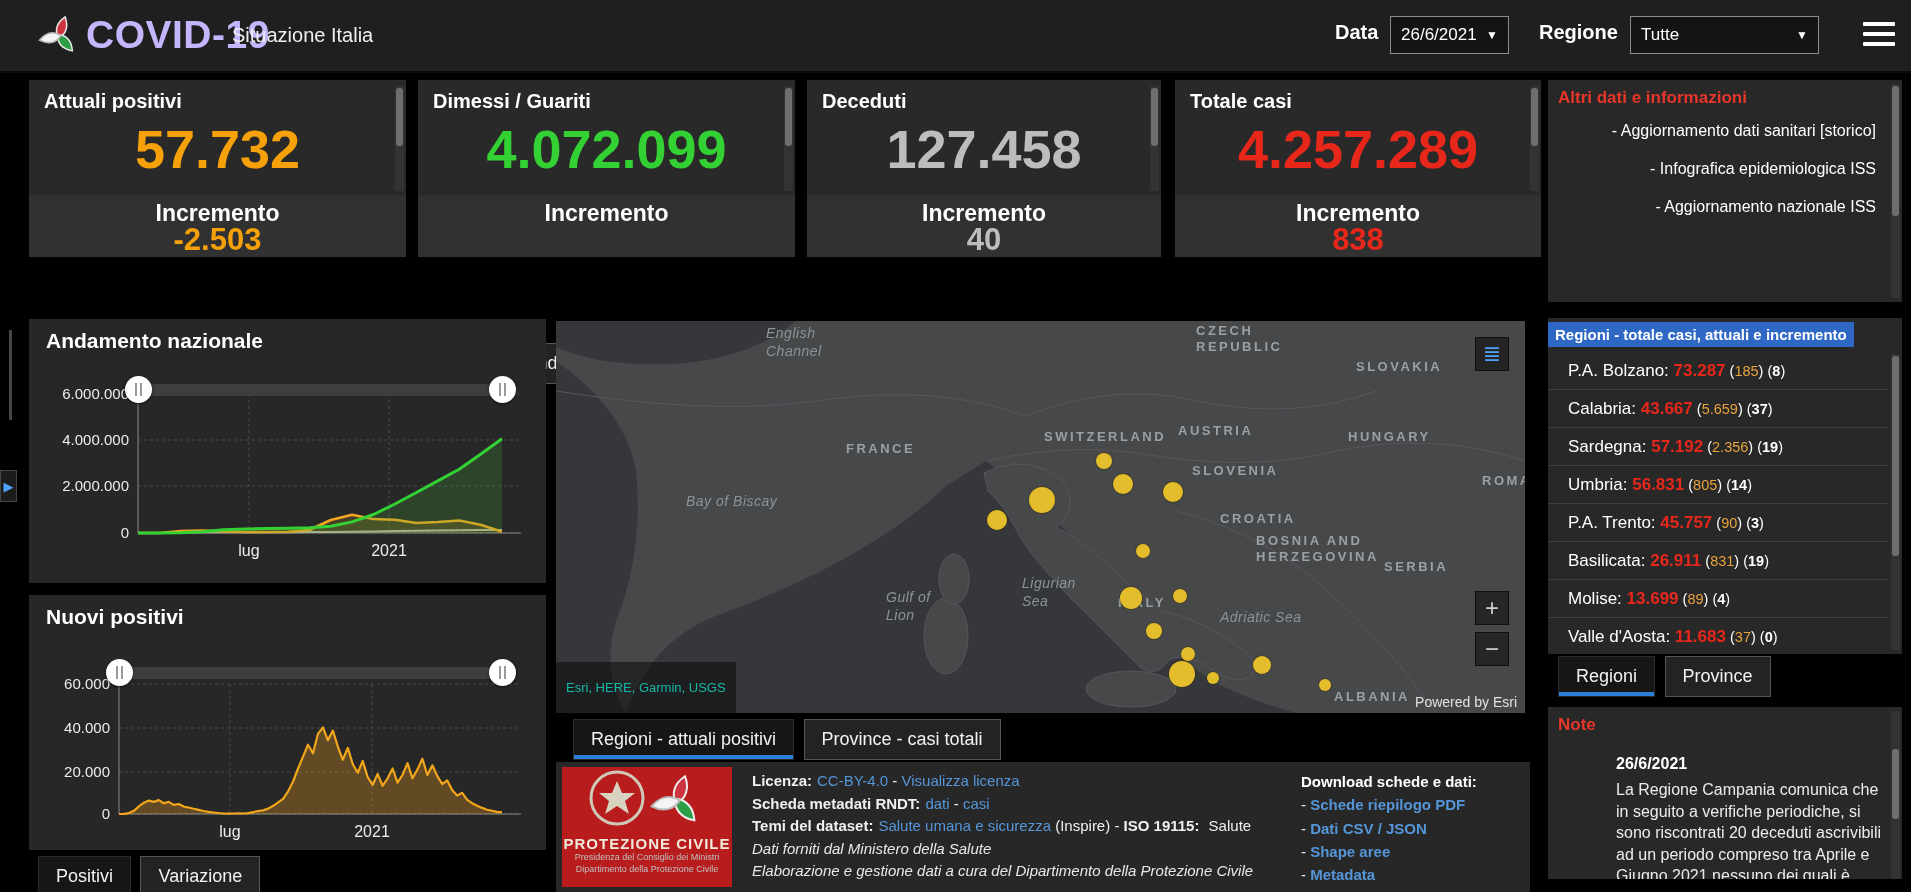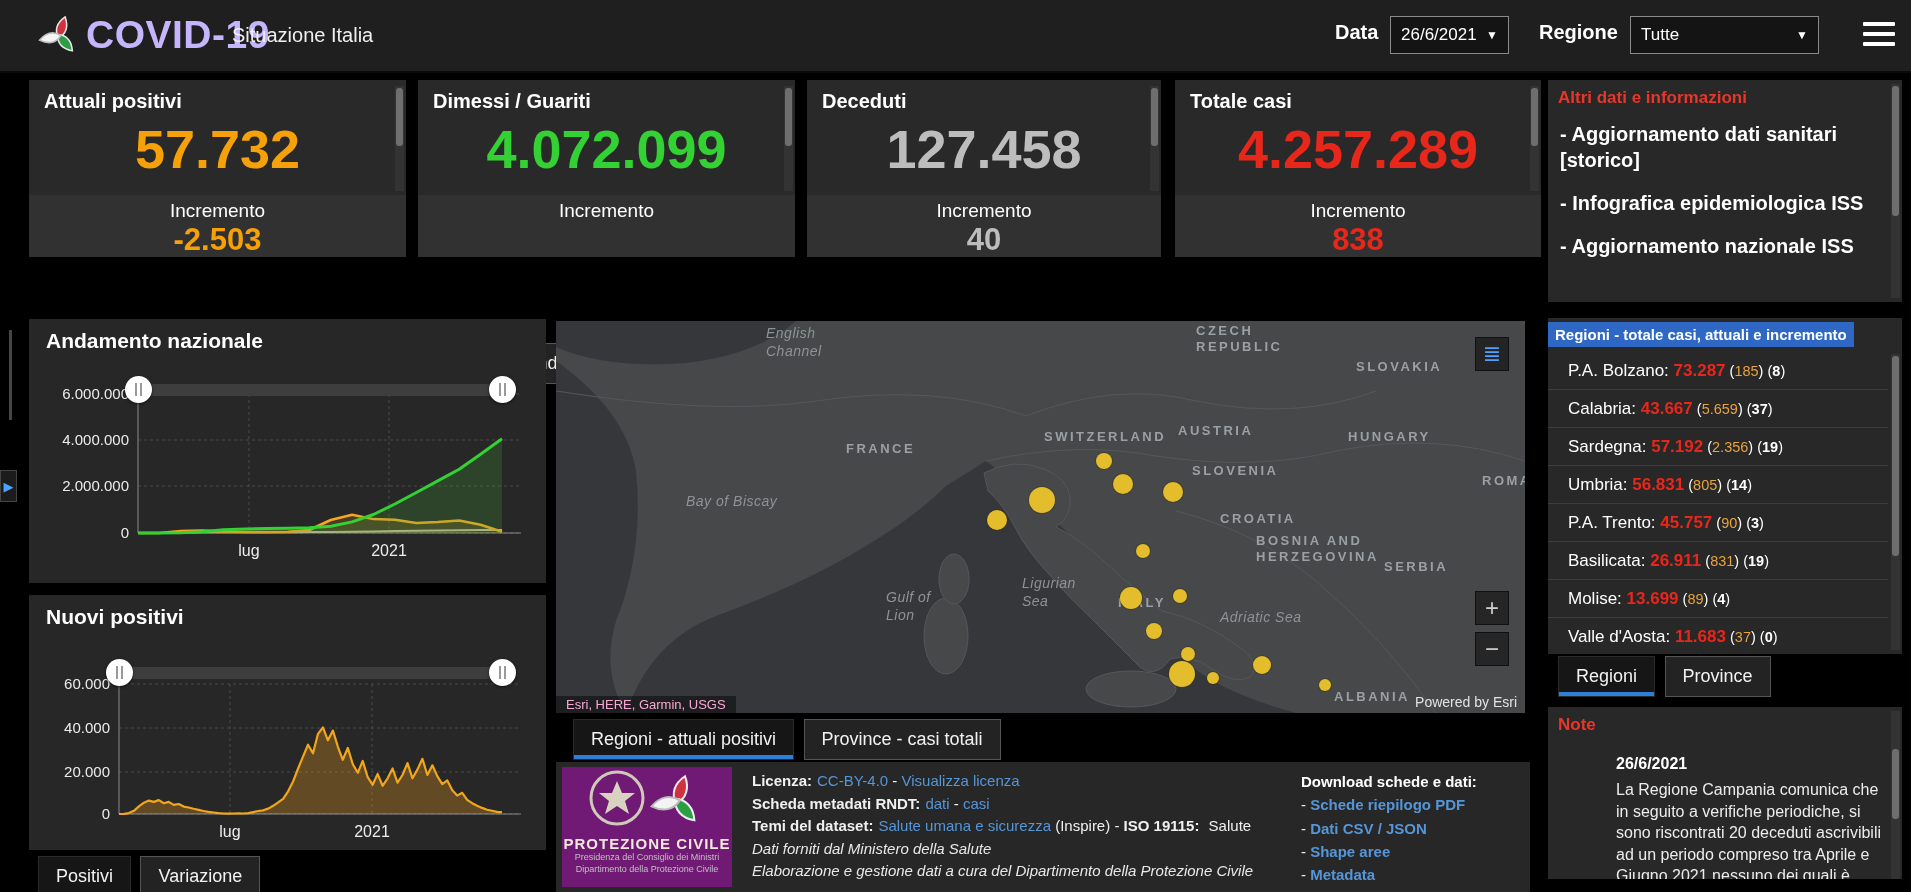--- a/index.html
+++ b/index.html
@@ -16,21 +16,21 @@
               padding:0 10px;box-sizing:border-box;cursor:pointer;}
   .caret{font-size:12px;color:#fff;margin-left:8px;}
   .burger{position:absolute;left:1863px;top:22px;width:32px;height:26px;cursor:pointer;}
   .burger div{height:4px;background:#fff;margin-bottom:6px;border-radius:1px;}
   
   .cardwrap{position:absolute;top:80px;}
   .card{position:relative;height:177px;background:#292929;overflow:hidden;}
   .card-title{position:absolute;left:15px;top:10px;font-size:20px;font-weight:bold;color:#fff;}
   .card-value{position:absolute;left:0;top:38px;width:100%;text-align:center;font-size:54px;font-weight:bold;}
   .card-sub{position:absolute;left:0;top:115px;width:100%;height:62px;background:#313131;}
-  .card-inc-label{position:absolute;left:0;top:5px;width:100%;text-align:center;font-size:19px;color:#fff;}
+  .card-inc-label{position:absolute;left:0;top:5px;width:100%;text-align:center;font-size:23px;color:#fff;font-weight:bold;}
   .card-inc{position:absolute;left:0;top:27px;width:100%;text-align:center;font-size:31px;font-weight:bold;}
   .vscroll{position:absolute;background:#333;}
   .vthumb{position:absolute;left:1px;width:7px;background:#6e6e6e;border-radius:3px;}
   .tabrow{position:absolute;top:263px;left:12px;white-space:nowrap;}
   .tab{display:inline-block;padding:9px 17px 9px 17px;font-size:18px;color:#f2f2f2;background:#232323;
        border:1px solid #555;margin-right:5px;cursor:pointer;vertical-align:bottom;}
   .tab.active{background:#161616;border-color:#2a2a2a;box-shadow:inset 0 -4px 0 #2d7fd9;}
   
   .panel{position:absolute;background:#272727;}
   .panel-title{position:absolute;left:17px;top:10px;font-size:21px;font-weight:bold;color:#fff;}
@@ -39,45 +39,45 @@
                  box-shadow:0 1px 3px rgba(0,0,0,.6);cursor:ew-resize;}
   .slider-handle::after{content:"";position:absolute;left:10px;top:7px;width:2px;height:13px;
                  border-left:2px solid #9a9a9a;border-right:2px solid #9a9a9a;padding-left:1px;}
   .chart-svg{position:absolute;left:0;top:0;}
   
   .map{position:absolute;left:556px;top:321px;width:969px;height:392px;background:#35373a;overflow:hidden;cursor:grab;}
   .map-label{position:absolute;white-space:nowrap;line-height:1.25;}
   .map-label.country{color:#9aa0a4;font-size:13px;font-weight:bold;letter-spacing:2.5px;}
   .map-label.water{color:#8d9396;font-size:14px;font-style:italic;letter-spacing:.5px;}
   .map-dot{position:absolute;border-radius:50%;background:#e4bd2d;box-shadow:0 0 0 1px rgba(60,50,0,.35);}
-  .map-attrib{position:absolute;left:0;bottom:0;background:rgba(0,0,0,.45);color:#f9a8d4;
-              font-size:13px;padding:1px 10px;}
+  .map-attrib{position:absolute;left:0;bottom:0;background:rgba(0,0,0,.45);color:#14b8a6;
+              font-size:13px;padding:18px 10px;}
   .map-powered{position:absolute;right:8px;bottom:3px;color:#e2e2e2;font-size:14px;}
   .map-btn{position:absolute;width:34px;height:34px;background:#262626;color:#cfcfcf;font-size:24px;
            display:flex;align-items:center;justify-content:center;cursor:pointer;border:1px solid #111;box-sizing:border-box;}
   .legend-btn{position:absolute;width:34px;height:34px;background:#242424;border:1px solid #111;box-sizing:border-box;
            display:flex;align-items:center;justify-content:center;cursor:pointer;}
   .legend-glyph{color:#4da3ff;font-size:22px;line-height:1;}
   .maptabs{position:absolute;left:573px;top:719px;white-space:nowrap;}
   
   .footer{position:absolute;left:556px;top:762px;width:974px;height:130px;background:#272727;}
-  .flogo{position:absolute;left:6px;top:5px;width:170px;height:120px;background:#701a75;text-align:center;}
+  .flogo{position:absolute;left:6px;top:5px;width:170px;height:120px;background:#b91c1c;text-align:center;}
   .flogo-name{font-size:15px;font-weight:bold;color:#efe9da;letter-spacing:1px;margin-top:2px;}
   .flogo-line{font-size:9px;color:#c0c0c0;line-height:1.3;}
   .finfo{position:absolute;left:196px;top:8px;width:560px;font-size:15px;line-height:1.5;color:#f0f0f0;}
   .fb{font-weight:bold;margin-right:5px;}
   .flink{color:#5596d8;cursor:pointer;}
   .fitalic{font-style:italic;color:#e8e8e8;}
   .fdl{position:absolute;left:745px;top:8px;width:225px;font-size:15px;line-height:1.55;}
   .dl-title{font-weight:bold;color:#fff;}
   .dl-link{color:#5596d8;font-weight:bold;cursor:pointer;}
   
   .spanel{position:absolute;left:1548px;width:354px;background:#282828;overflow:hidden;}
   .sp-title{position:absolute;left:10px;top:8px;font-size:17px;font-weight:bold;color:#e8362a;}
-  .info-link{margin:0 26px 0 12px;padding-top:17px;font-size:20px;font-weight:bold;color:#fff;cursor:pointer;line-height:1.3;}
+  .info-link{margin:0 26px 0 12px;padding-top:17px;font-size:16px;font-weight:normal;color:#fff;cursor:pointer;line-height:1.3;text-align:right;}
   .reg-hdr{position:absolute;left:0px;top:4px;background:#2e68c4;color:#fff;font-size:15px;font-weight:bold;
            padding:4px 7px;display:inline-block;}
   .region-rows{position:absolute;left:0;top:34px;width:340px;}
   .region-row{height:37px;line-height:37px;padding-left:20px;border-bottom:1px solid #3d3d3d;font-size:17px;white-space:nowrap;}
   .rname{color:#fff;}
   .rtotal{color:#e8271b;font-weight:bold;}
   .rp{color:#fff;font-size:14.5px;}
   .ratt{color:#e8a33d;font-size:14.5px;}
   .rinc{color:#fff;font-weight:bold;font-size:14.5px;}
   .note-date{position:absolute;left:68px;top:48px;font-size:16px;font-weight:bold;color:#fff;}

